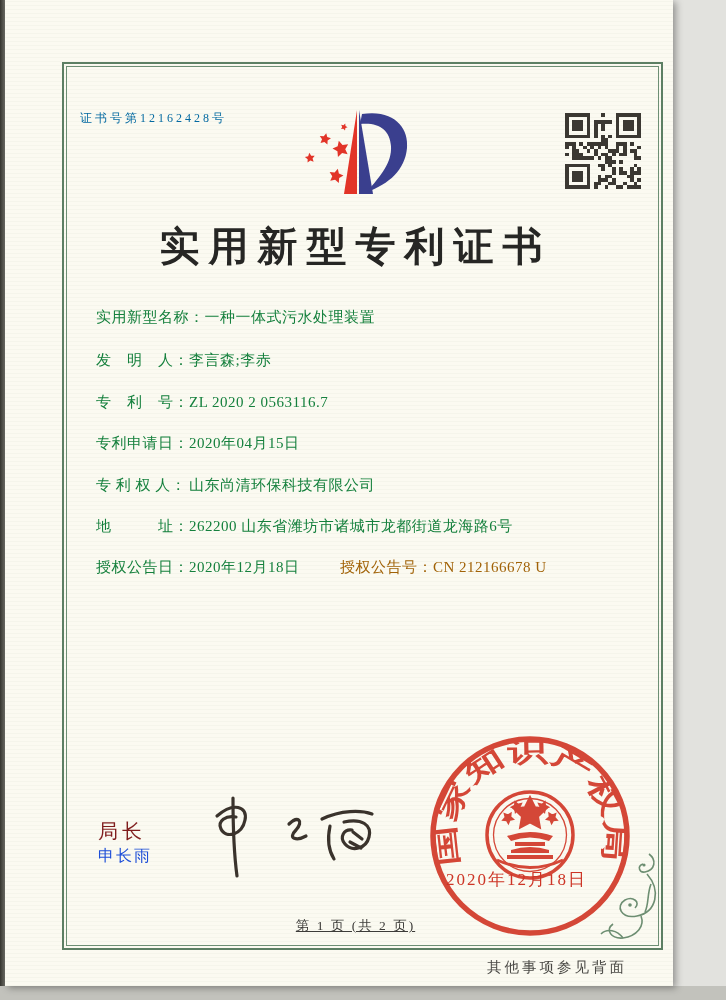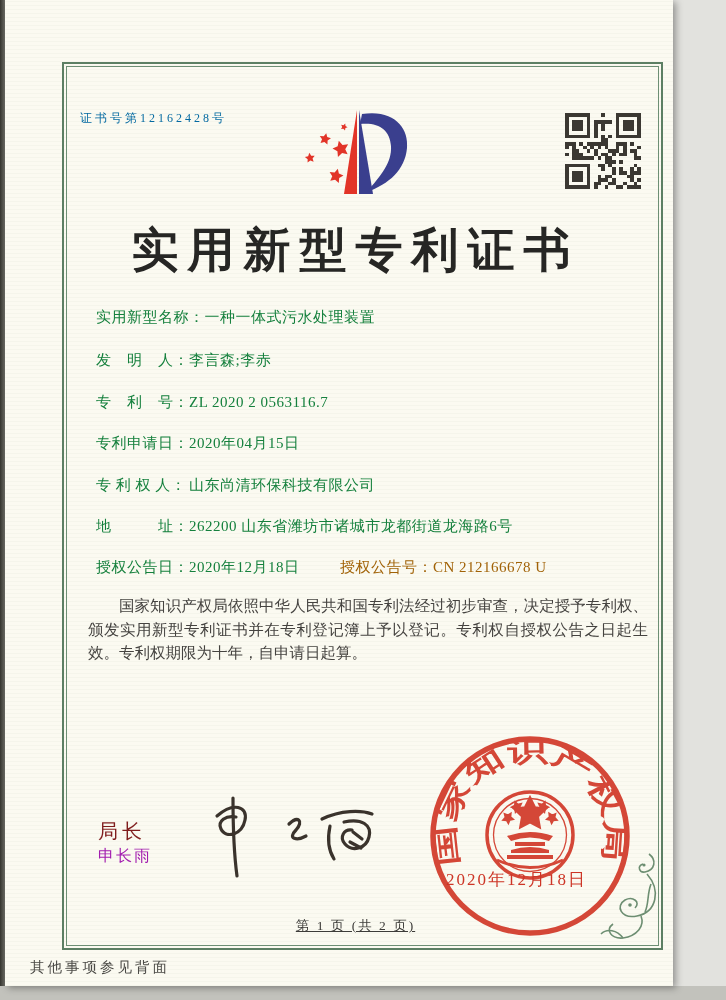--- a/index.html
+++ b/index.html
@@ -16,36 +16,36 @@
     background:#fbfaf1;
     background-image:repeating-linear-gradient(0deg,rgba(110,130,100,.045) 0 1px,rgba(0,0,0,0) 1px 4px);
     box-shadow:3px 2px 7px rgba(0,0,0,.35);
   }
   .frame{position:absolute;left:57px;top:62px;width:597px;height:884px;border:2px solid #5c7f63;}
   .frame-inner{position:absolute;inset:2px;border:1px solid #6d8f74;}
   .cert-no{position:absolute;left:80px;top:110px;font-size:12px;letter-spacing:3px;color:#0369a1;}
   .logo{position:absolute;left:294px;top:105px;width:122px;height:96px;}
   .qr{position:absolute;left:565px;top:113px;width:76px;height:76px;}
   .title{position:absolute;left:57px;width:597px;top:219px;text-align:center;
-    font-size:47px;font-weight:bold;letter-spacing:9px;color:#262624;}
+    font-size:40px;font-weight:bold;letter-spacing:9px;color:#262624;}
   .frow{position:absolute;left:96px;font-size:15px;color:#15803d;white-space:nowrap;letter-spacing:.5px;}
   .frow .lab{display:inline-block;min-width:93px;}
   .r0{top:308px}.r1{top:351px}.r2{top:393px}.r3{top:434px}.r4{top:476px}.r5{top:517px}.r6{top:558px}
   .grant2{position:absolute;left:340px;top:558px;font-size:15px;color:#a16207;white-space:nowrap;letter-spacing:.5px;}
   .paras{position:absolute;left:88px;top:594px;width:560px;font-size:15.5px;line-height:23.5px;
     color:#454340;text-align:justify;}
   .paras p{margin:0;text-indent:2em;}
   .sig-title{position:absolute;left:98px;top:818px;font-size:20px;letter-spacing:4px;color:#7f1d1d;}
-  .sig-name{position:absolute;left:98px;top:846px;font-size:16px;letter-spacing:2px;color:#a21caf;}
+  .sig-name{position:absolute;left:98px;top:846px;font-size:16px;letter-spacing:2px;color:#1d4ed8;}
   .signature{position:absolute;left:203px;top:790px;}
   .seal{position:absolute;left:423px;top:736px;}
   .seal-date{position:absolute;left:446px;top:868px;font-size:17px;color:#cd3526;letter-spacing:2px;white-space:nowrap;}
   .page-no{position:absolute;left:57px;width:597px;top:917px;text-align:center;
     font-size:13.5px;letter-spacing:2px;color:#3d3c39;text-decoration:underline;}
-  .back-note{position:absolute;left:30px;width:597px;top:958px;text-align:left;
+  .back-note{position:absolute;left:30px;width:597px;top:958px;text-align:right;
     font-size:14.5px;letter-spacing:3px;color:#4a4945;}
   .ornament{position:absolute;left:597px;top:850px;}
 </style>
 </head>
 <body>
 
 <div class="scan-edge-left"></div>
 <div class="scan-edge-bottom"></div>
 
 <div class="paper">
@@ -208,21 +208,20 @@
 <div class="frow r0"><span class="lab">实用新型名称：</span><span>一种一体式污水处理装置</span></div>
 <div class="frow r1"><span class="lab">发　明　人：</span><span>李言森;李赤</span></div>
 <div class="frow r2"><span class="lab">专　利　号：</span><span>ZL 2020 2 0563116.7</span></div>
 <div class="frow r3"><span class="lab">专利申请日：</span><span>2020年04月15日</span></div>
 <div class="frow r4"><span class="lab">专 利 权 人：</span><span>山东尚清环保科技有限公司</span></div>
 <div class="frow r5"><span class="lab">地　　　址：</span><span>262200 山东省潍坊市诸城市龙都街道龙海路6号</span></div>
 <div class="frow r6"><span class="lab">授权公告日：</span><span>2020年12月18日</span></div>
 <div class="grant2"><span>授权公告号：</span><span>CN 212166678 U</span></div>
 
 <div class="paras">
-  <p>国家知识产权局依照中华人民共和国专利法经过初步审查，决定授予专利权、颁发实用新型专利证书并在专利登记簿上予以登记。专利权自授权公告之日起生效。专利权期限为十年，自申请日起算。</p>
 </div>
 
 <div class="sig-title">局长</div>
 <div class="sig-name">申长雨</div>
 
 <svg class="signature" width="172" height="92" viewBox="0 0 172 92">
   <g fill="none" stroke="#3a332c" stroke-width="3.2" stroke-linecap="round">
     <path d="M14,26 C30,12 45,16 42,30 C39,45 23,49 18,39 C14,31 23,25 33,27"></path>
     <path d="M30,8 C30,38 31,64 34,86"></path>
     <path d="M86,34 C95,25 101,31 93,40 C84,49 94,51 103,46"></path>

